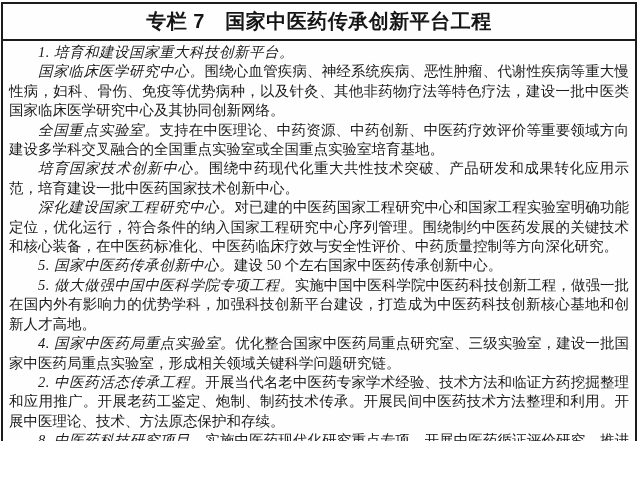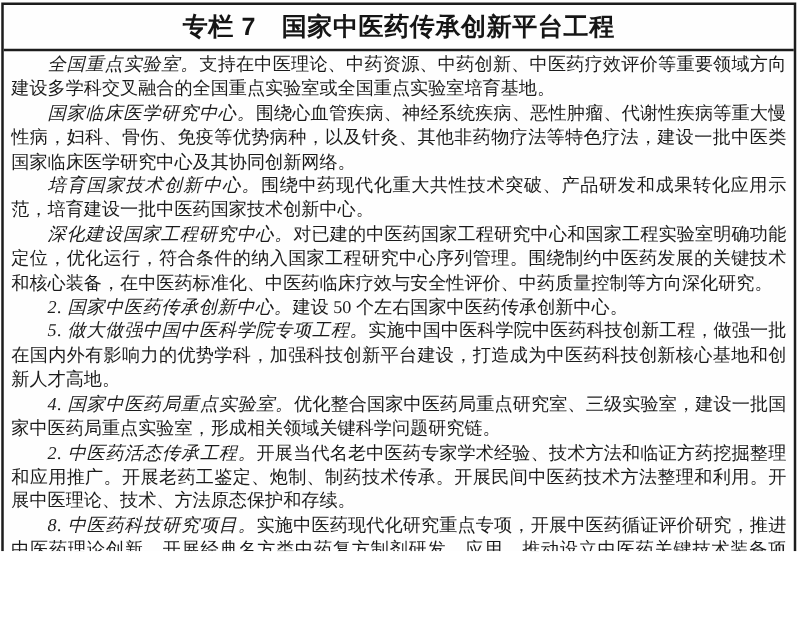--- a/index.html
+++ b/index.html
@@ -65,39 +65,42 @@
 
 <div class="page">
   <div class="panel">
 
     <div class="panel-title-row">
       <span class="panel-title">专栏 7　国家中医药传承创新平台工程</span>
     </div>
 
     <div class="panel-body">
 
-
       <p class="para">
-        <span class="lead">全国重点实验室。</span><span class="body-text">支持在中医理论、中药资源、中药创新、中医药疗效评价等重要领域方向建设多学科交叉融合的全国重点实验室或全国重点实验室培育基地。</span>
+        <span class="lead">1. 培育和建设国家重大科技创新平台。</span><span class="body-text"></span>
       </p>
 
       <p class="para">
         <span class="lead">国家临床医学研究中心。</span><span class="body-text">围绕心血管疾病、神经系统疾病、恶性肿瘤、代谢性疾病等重大慢性病，妇科、骨伤、免疫等优势病种，以及针灸、其他非药物疗法等特色疗法，建设一批中医类国家临床医学研究中心及其协同创新网络。</span>
+      </p>
+
+      <p class="para">
+        <span class="lead">全国重点实验室。</span><span class="body-text">支持在中医理论、中药资源、中药创新、中医药疗效评价等重要领域方向建设多学科交叉融合的全国重点实验室或全国重点实验室培育基地。</span>
       </p>
 
       <p class="para">
         <span class="lead">培育国家技术创新中心。</span><span class="body-text">围绕中药现代化重大共性技术突破、产品研发和成果转化应用示范，培育建设一批中医药国家技术创新中心。</span>
       </p>
 
       <p class="para">
         <span class="lead">深化建设国家工程研究中心。</span><span class="body-text">对已建的中医药国家工程研究中心和国家工程实验室明确功能定位，优化运行，符合条件的纳入国家工程研究中心序列管理。围绕制约中医药发展的关键技术和核心装备，在中医药标准化、中医药临床疗效与安全性评价、中药质量控制等方向深化研究。</span>
       </p>
 
       <p class="para">
-        <span class="lead">2. 国家中医药传承创新中心。</span><span class="body-text">建设 50 个左右国家中医药传承创新中心。</span>
+        <span class="lead">5. 国家中医药传承创新中心。</span><span class="body-text">建设 50 个左右国家中医药传承创新中心。</span>
       </p>
 
       <p class="para">
         <span class="lead">5. 做大做强中国中医科学院专项工程。</span><span class="body-text">实施中国中医科学院中医药科技创新工程，做强一批在国内外有影响力的优势学科，加强科技创新平台建设，打造成为中医药科技创新核心基地和创新人才高地。</span>
       </p>
 
       <p class="para">
         <span class="lead">4. 国家中医药局重点实验室。</span><span class="body-text">优化整合国家中医药局重点研究室、三级实验室，建设一批国家中医药局重点实验室，形成相关领域关键科学问题研究链。</span>
       </p>
 

